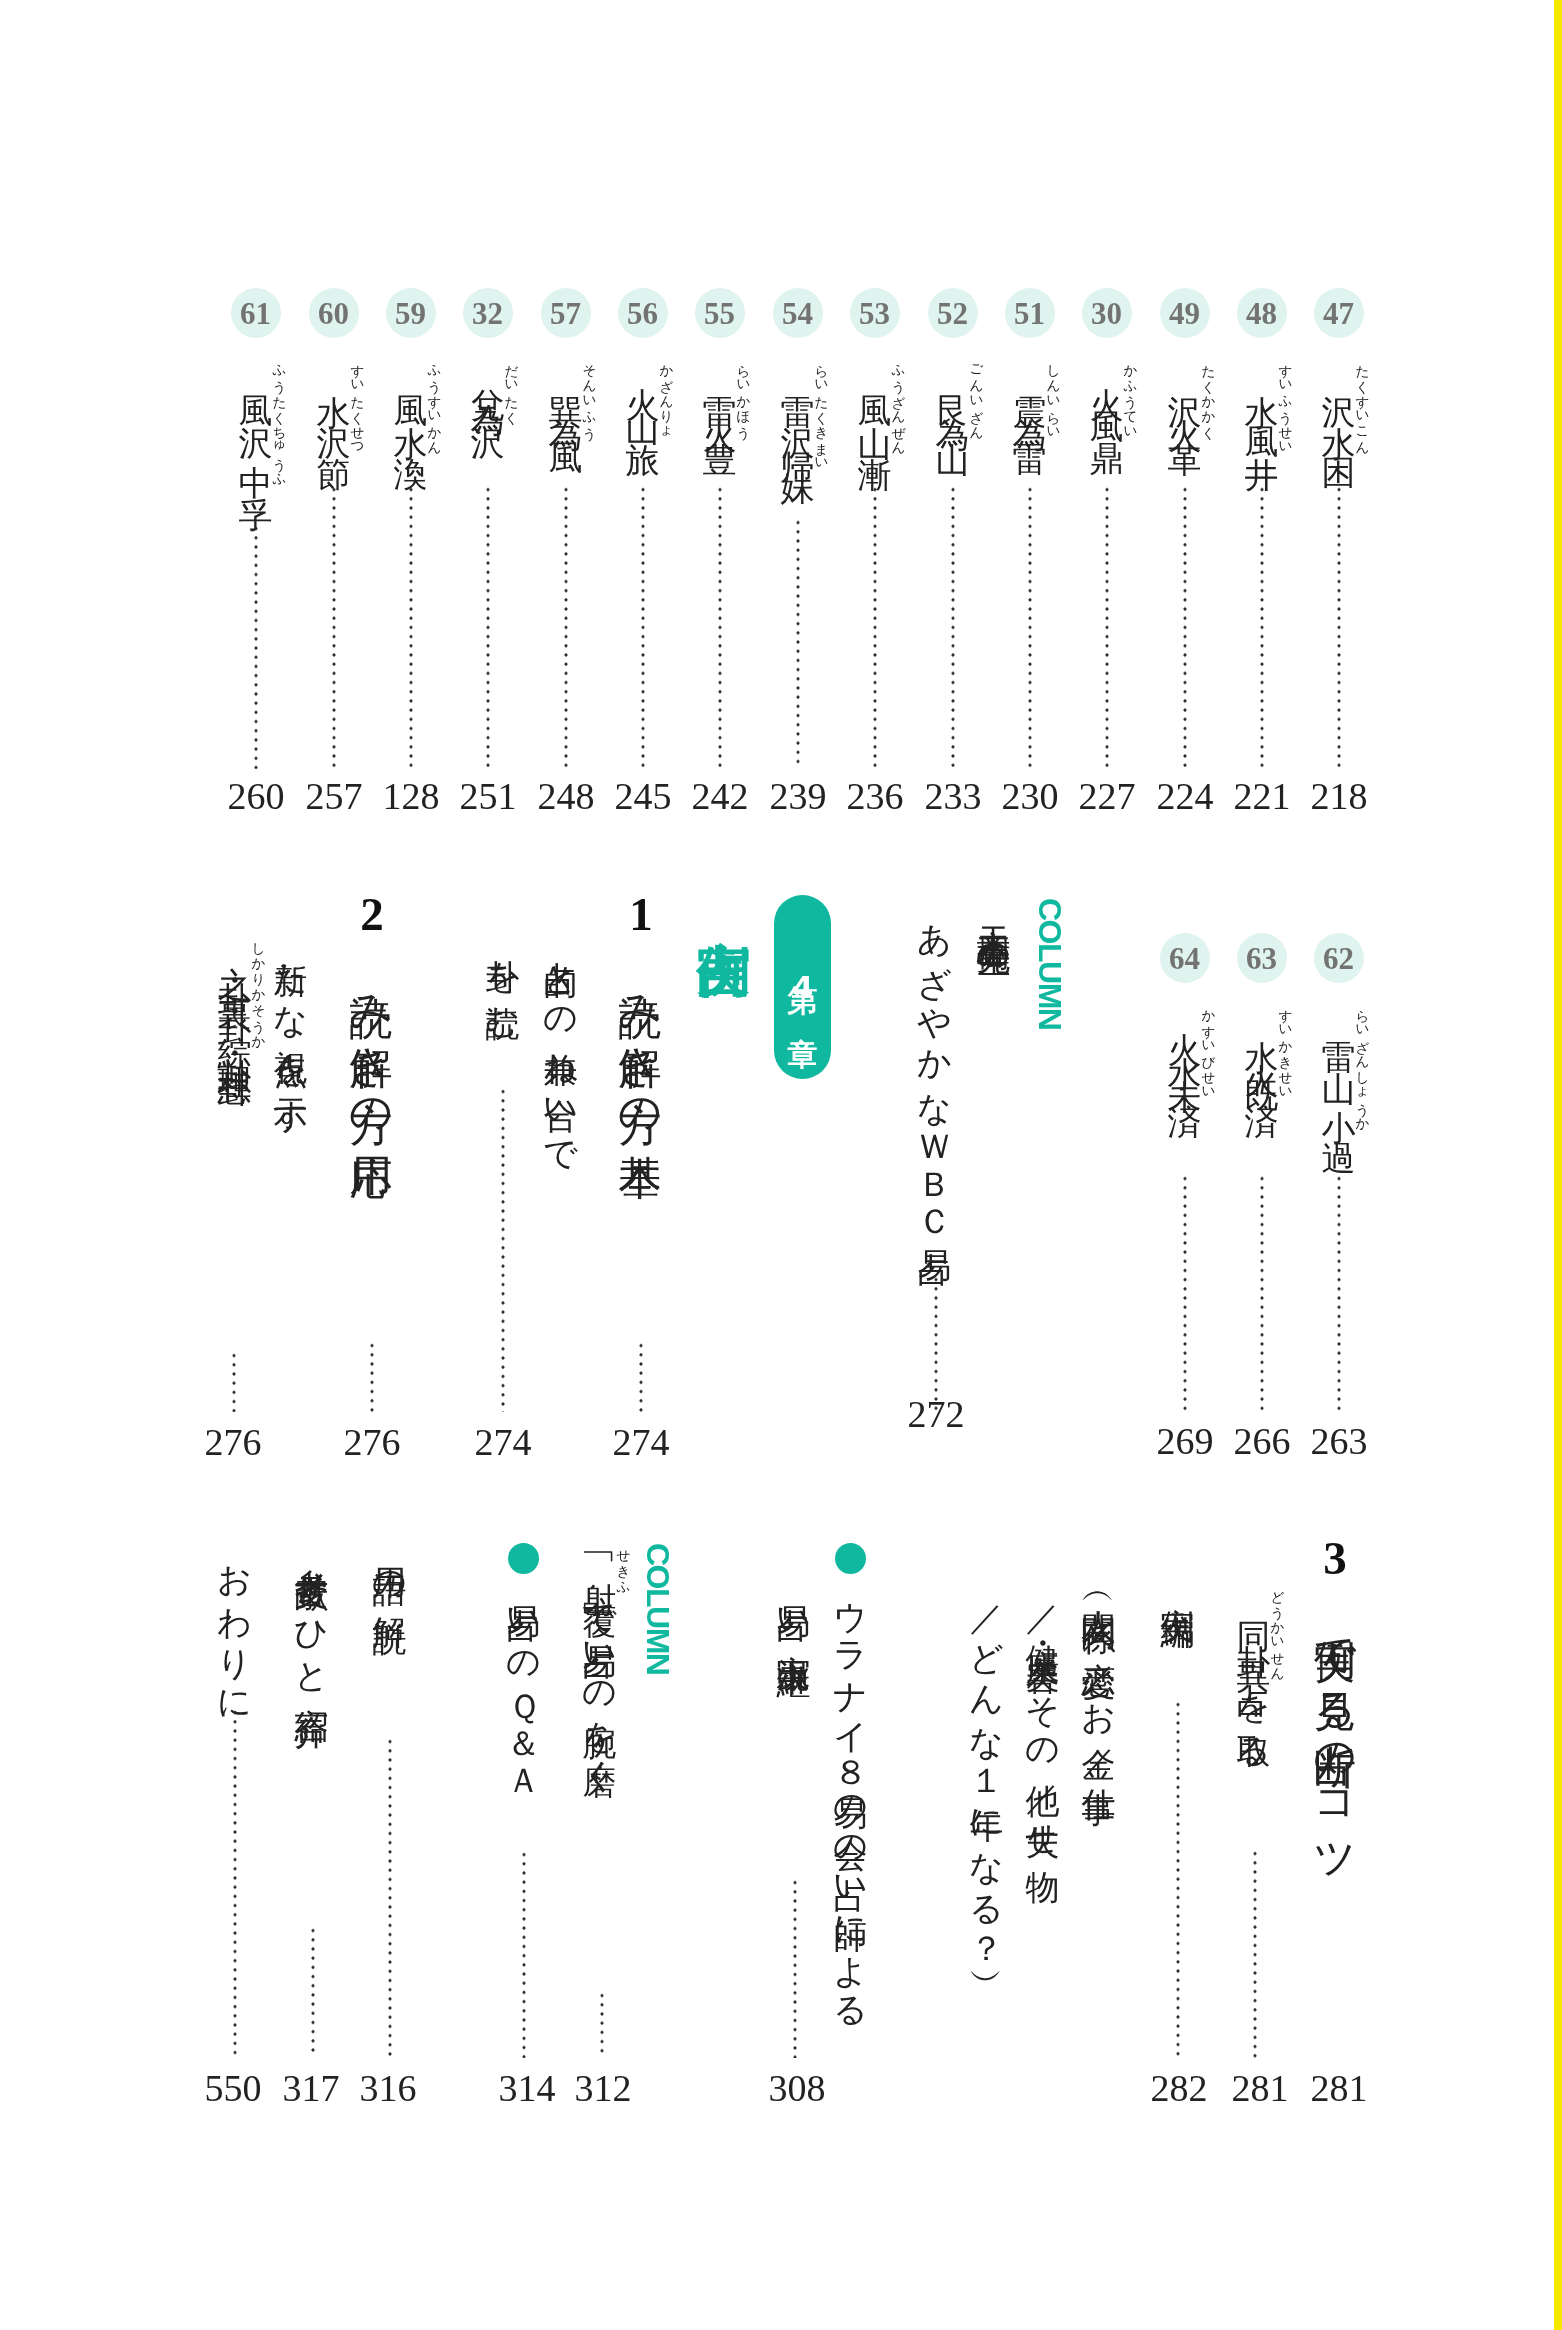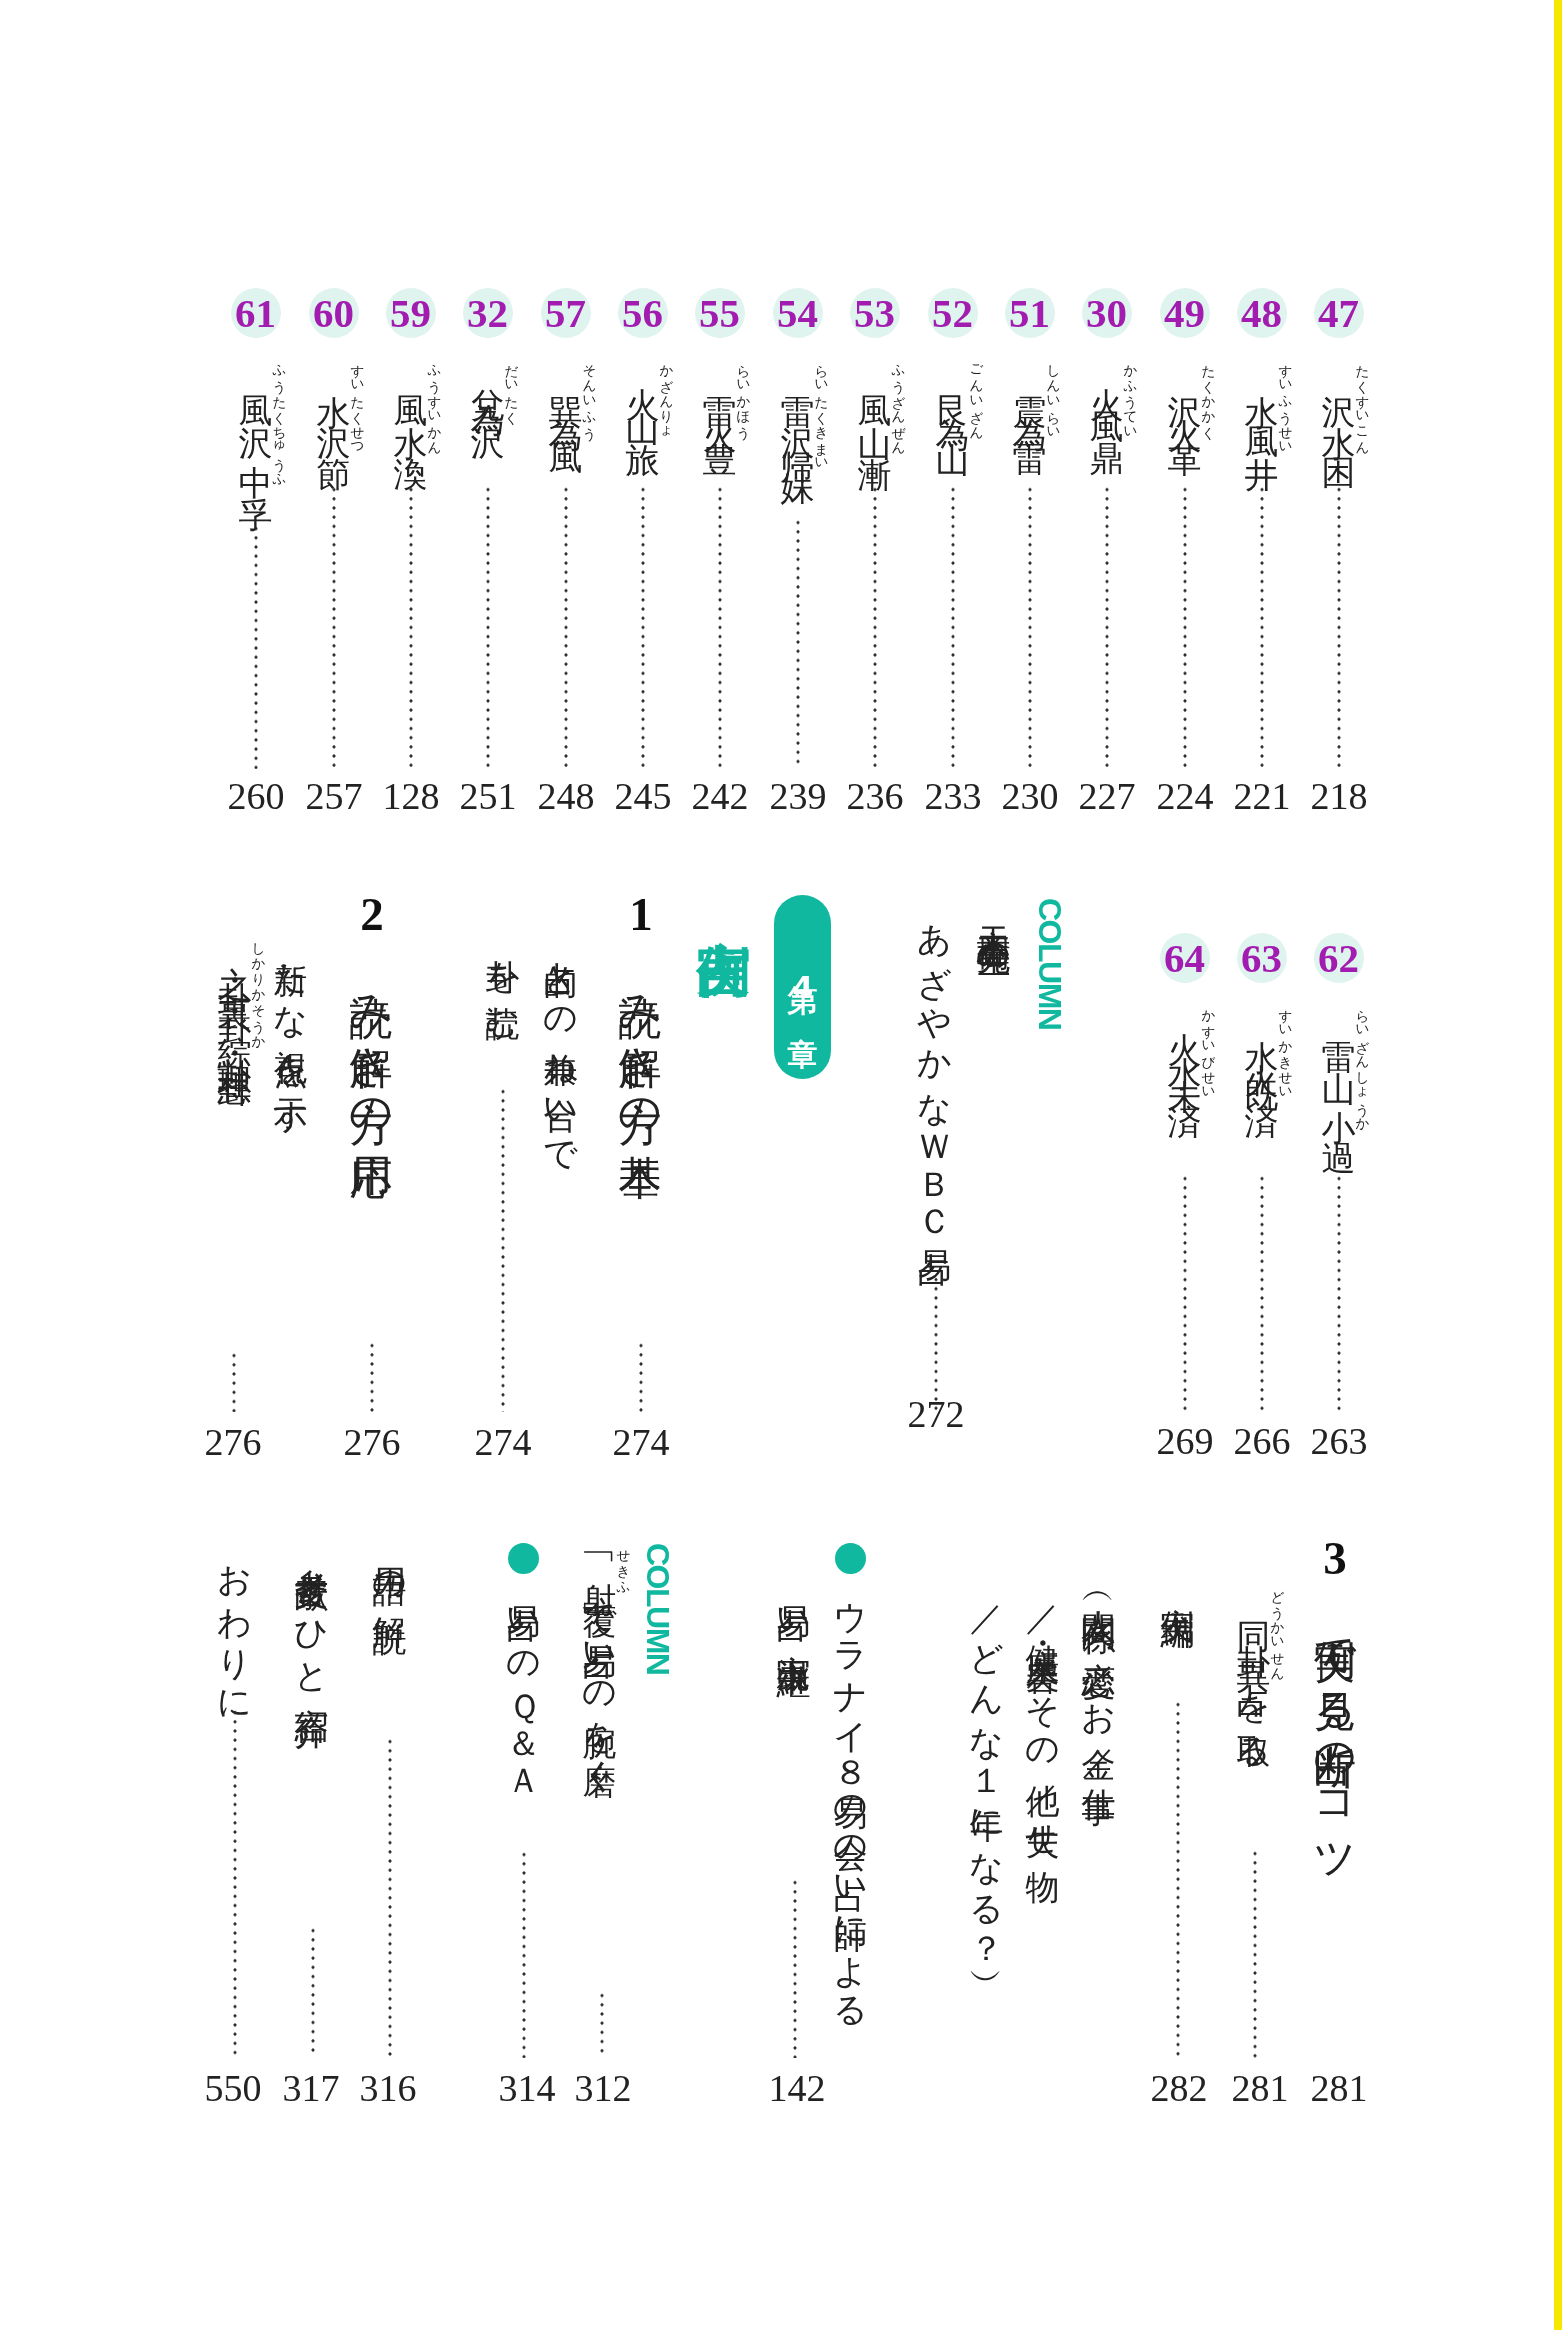--- a/index.html
+++ b/index.html
@@ -7,21 +7,21 @@
 html,body{margin:0;padding:0;background:#ffffff;}
 body{width:1562px;height:2331px;position:relative;overflow:hidden;color:var(--ink);font-family:"DejaVu Sans",sans-serif;}
 .edge-bar{position:absolute;left:1554px;top:0;width:8.7px;height:2331px;background:var(--edge);}
 .vt{position:absolute;writing-mode:vertical-rl;-webkit-writing-mode:vertical-rl;text-orientation:mixed;white-space:nowrap;font-family:"DejaVu Sans",sans-serif;font-size:34px;line-height:34px;letter-spacing:3.4px;color:var(--ink);}
 .vt rt{font-size:13.6px;letter-spacing:0;line-height:1;}
 .vt.head{font-family:"DejaVu Serif",serif;font-size:43px;line-height:43px;letter-spacing:1.9px;}
 .vt.head.h3{font-size:42px;line-height:42px;}
 .vt.tight{letter-spacing:0.7px;}
 .vt.brk{letter-spacing:0px;}
 .hx{position:absolute;width:78px;height:529px;}
-.num-circle{position:absolute;left:13.6px;top:0;width:50px;height:50px;border-radius:50%;background:var(--circle);display:flex;align-items:center;justify-content:center;font-family:"Liberation Serif",serif;font-weight:700;font-size:41px;line-height:31px;color:#a21caf;}
+.num-circle{position:absolute;left:13.6px;top:0;width:50px;height:50px;border-radius:50%;background:var(--circle);display:flex;align-items:center;justify-content:center;font-family:"Liberation Serif",serif;font-weight:700;font-size:31px;line-height:31px;color:#737373;}
 .hx .vt{left:22px;top:67px;}
 .leader{position:absolute;width:5.8px;background-image:radial-gradient(circle,#2a2a2a 1.3px,rgba(255,255,255,0) 1.7px);background-size:5.8px 9.2px;background-repeat:repeat-y;}
 .hx .leader{left:36px;}
 .l3{top:197px;height:283px;}
 .l4{top:230px;height:250px;}
 .l4b{top:236px;height:245px;}
 .lm{top:241px;height:239px;}
 .pg{position:absolute;width:78px;text-align:center;font-family:"Liberation Serif",serif;font-size:38px;line-height:39px;color:var(--ink);}
 .hx .pg{left:0;top:489px;}
 .secnum{position:absolute;width:78px;text-align:center;font-family:"Liberation Serif",serif;font-weight:700;font-size:47px;line-height:47px;color:#111;}
@@ -190,21 +190,21 @@
 <div class="pg" style="left:1140px;top:2069px">282</div>
 
 <div class="vt" style="left:1082px;top:1581px">（人間関係／恋愛／お金／仕事</div>
 <div class="vt" style="left:1026px;top:1581px">／健康・美容／その他／失せ物</div>
 <div class="vt" style="left:970px;top:1581px">／どんな１年になる？）</div>
 
 <div class="bullet" style="left:835px;top:1543px"></div>
 <div class="vt tight" style="left:834px;top:1579px">ウラナイ８易の会の占い師による</div>
 <div class="vt" style="left:777px;top:1579px">易占い実況中継！</div>
 <div class="leader" style="left:792px;top:1878px;height:180px"></div>
-<div class="pg" style="left:758px;top:2069px">142</div>
+<div class="pg" style="left:758px;top:2069px">308</div>
 
 <div class="col-label" style="left:642px;top:1543px">COLUMN</div>
 <div class="vt brk" style="left:583px;top:1541px">「<ruby>射<rt>せき</rt></ruby><ruby>覆<rt>ふ</rt></ruby>」で易占いの腕を磨く</div>
 <div class="leader" style="left:599px;top:1991px;height:66px"></div>
 <div class="pg" style="left:564px;top:2069px">312</div>
 
 <div class="bullet" style="left:508px;top:1543px"></div>
 <div class="vt" style="left:507px;top:1579px">易占いのＱ＆Ａ</div>
 <div class="leader" style="left:521px;top:1850px;height:208px"></div>
 <div class="pg" style="left:488px;top:2069px">314</div>

